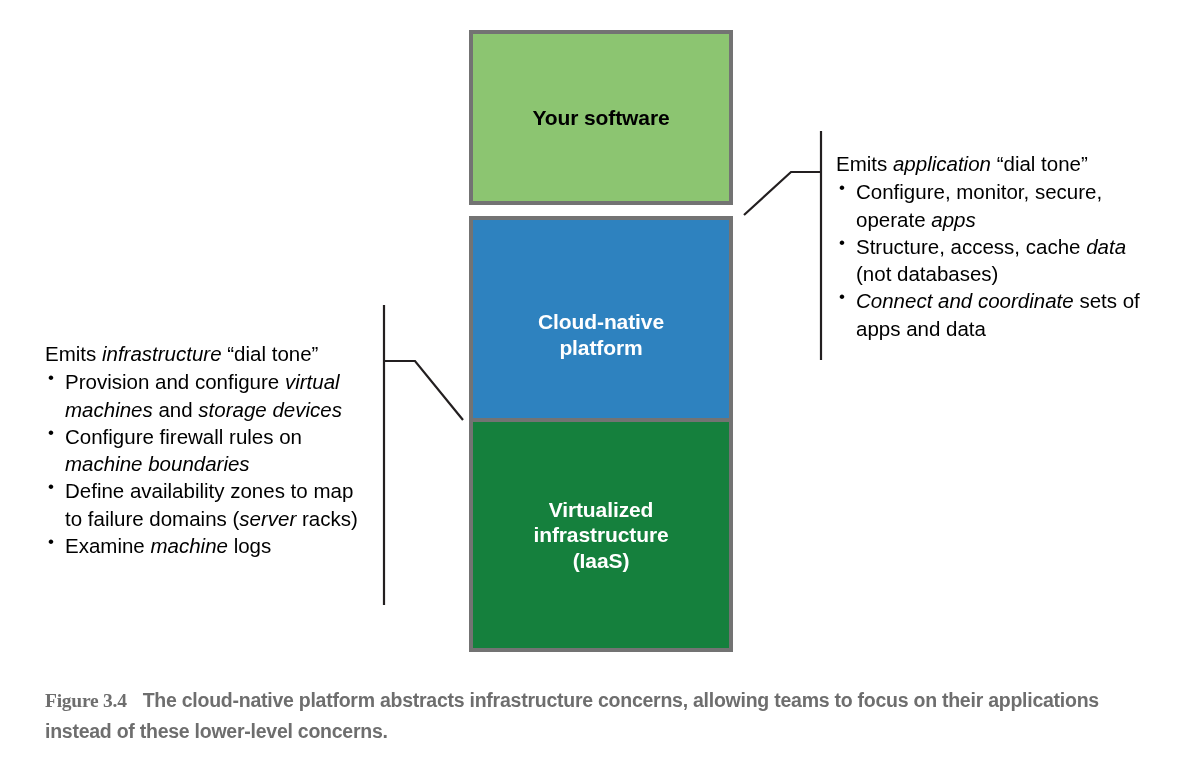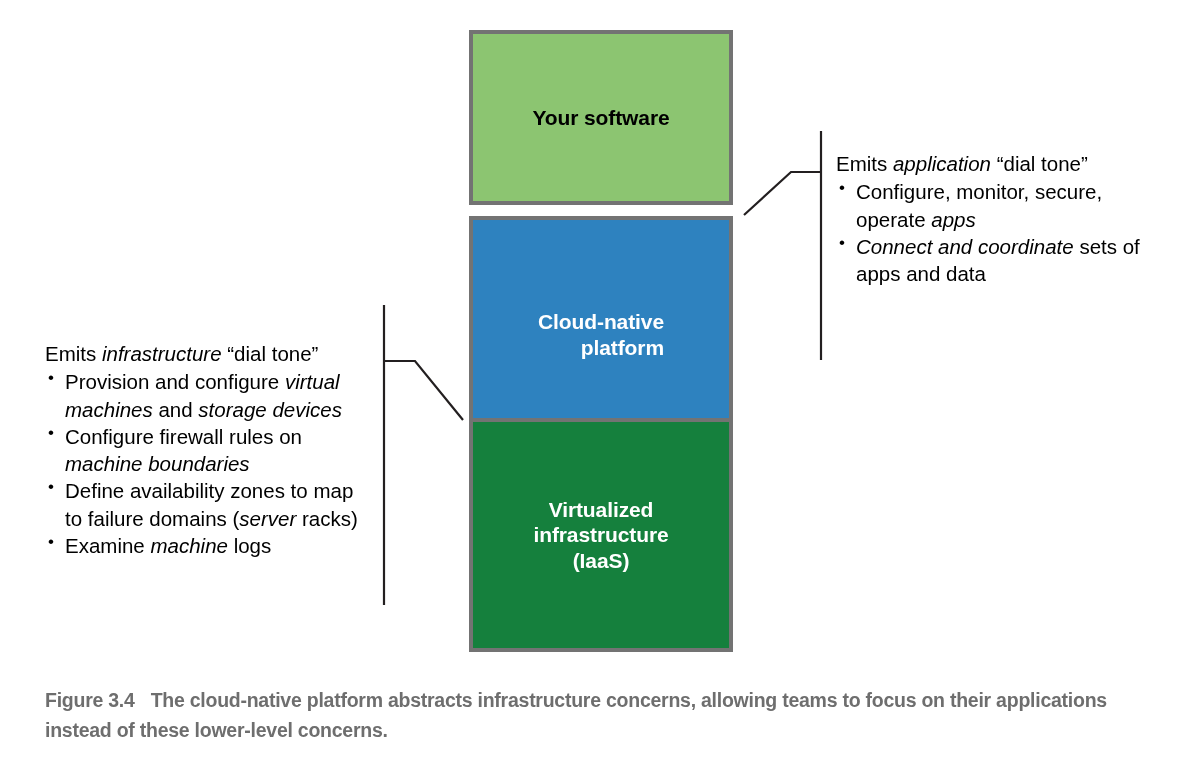--- a/index.html
+++ b/index.html
@@ -38,21 +38,20 @@
     background: #8cc571;
     color: #000000;
   }
   .box-mid {
     left: 469px;
     top: 216px;
     width: 264px;
     height: 238px;
     background: #2e82bf;
     color: #ffffff;
-    text-align: right;
   }
   .box-bot {
     left: 469px;
     top: 418px;
     width: 264px;
     height: 234px;
     background: #15803d;
     color: #ffffff;
   }
 
@@ -111,21 +110,21 @@
     position: absolute;
     left: 45px;
     top: 685px;
     width: 1115px;
     color: #6e6e6e;
     font-weight: bold;
     font-size: 19.5px;
     line-height: 1.55;
     letter-spacing: -0.25px;
   }
-  .caption .figno { margin-right: 16px; }
+  .caption .figno { margin-right: 16px; font-family: Liberation Serif, serif; }
 </style>
 </head>
 <body>
 
 <div class="stack-box box-top">
   <span>Your software</span>
 </div>
 
 <div class="stack-box box-mid">
   <span>
@@ -148,20 +147,21 @@
   <path d="M821,172 L791,172 L744,215" stroke="#231f20" stroke-width="2.2" fill="none" stroke-linejoin="miter" stroke-linecap="butt"></path>
 
   <path d="M384,305 L384,605" stroke="#231f20" stroke-width="2.2" fill="none"></path>
   <path d="M384,361 L415,361 L463,420" stroke="#231f20" stroke-width="2.2" fill="none" stroke-linejoin="miter" stroke-linecap="butt"></path>
 </svg>
 
 <div class="callout callout-right">
   <p class="callout-head"><span>Emits </span><span class="it">application</span><span> “dial tone”</span></p>
   <ul class="callout-list">
     <li><span>Configure, monitor, secure, operate </span><span class="it">apps</span><span></span></li>
+    <li><span>Structure, access, cache </span><span class="it">data</span><span> (not databases)</span></li>
     <li><span></span><span class="it">Connect and coordinate</span><span> sets of apps and data</span></li>
   </ul>
 </div>
 
 <div class="callout callout-left">
   <p class="callout-head"><span>Emits </span><span class="it">infrastructure</span><span> “dial tone”</span></p>
   <ul class="callout-list">
     <li><span>Provision and configure </span><span class="it">virtual machines</span><span> and </span><span class="it">storage devices</span></li>
     <li><span>Configure firewall rules on </span><span class="it">machine boundaries</span><span></span></li>
     <li><span> Define availability zones to map to failure domains (</span><span class="it">server</span><span> racks)</span></li>

